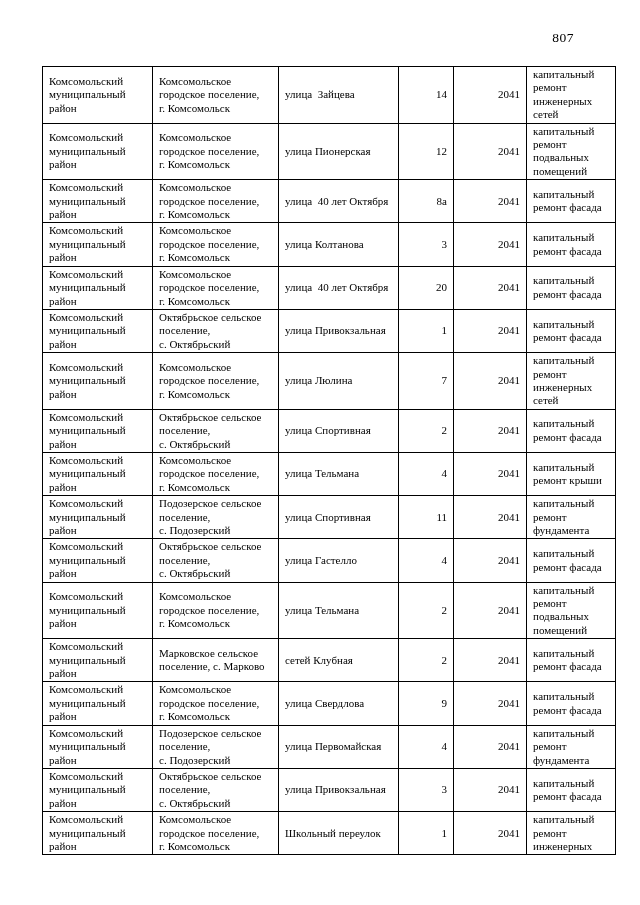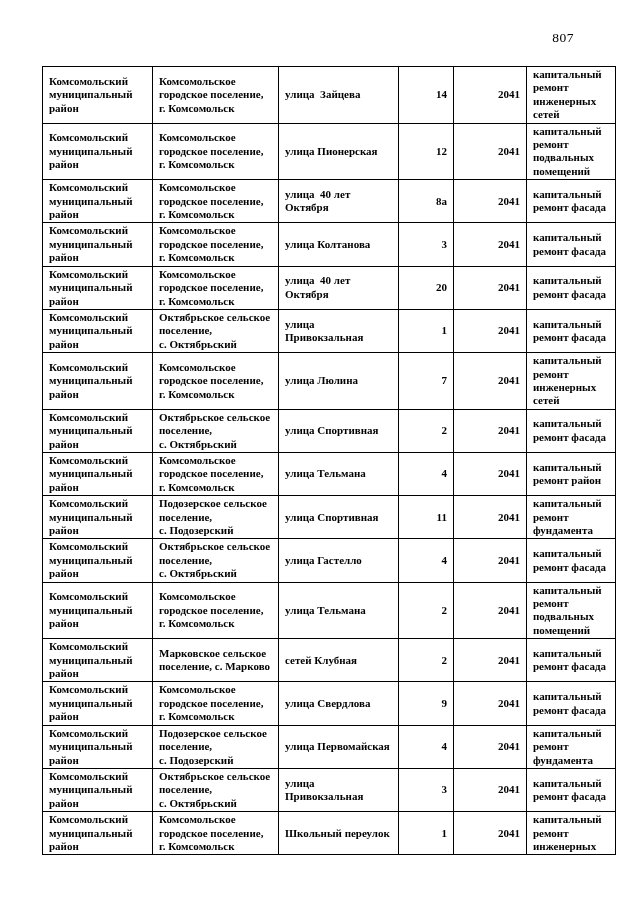--- a/index.html
+++ b/index.html
@@ -29,21 +29,20 @@
     font-size: 13.5px;
     letter-spacing: 0.5px;
   }
   table.repair-table {
     position: absolute;
     left: 42px;
     top: 66px;
     width: 573px;
     border-collapse: collapse;
     table-layout: fixed;
-    font-weight: bold;
   }
   table.repair-table td {
     border: 1px solid #000000;
     font-size: 11px;
     line-height: 1.22;
     padding: 1px 6px;
     vertical-align: middle;
     overflow: hidden;
     word-wrap: break-word;
   }
@@ -134,21 +133,21 @@
           <td class="c-house">2</td>
           <td class="c-year">2041</td>
           <td class="c-work">капитальный ремонт фасада</td>
         </tr>
         <tr class="table-row">
           <td class="c-district">Комсомольский муниципальный район</td>
           <td class="c-settlement">Комсомольское городское поселение, г.&nbsp;Комсомольск</td>
           <td class="c-street">улица Тельмана</td>
           <td class="c-house">4</td>
           <td class="c-year">2041</td>
-          <td class="c-work">капитальный ремонт район</td>
+          <td class="c-work">капитальный ремонт крыши</td>
         </tr>
         <tr class="table-row">
           <td class="c-district">Комсомольский муниципальный район</td>
           <td class="c-settlement">Подозерское сельское поселение, с.&nbsp;Подозерский</td>
           <td class="c-street">улица Спортивная</td>
           <td class="c-house">11</td>
           <td class="c-year">2041</td>
           <td class="c-work">капитальный ремонт фундамента</td>
         </tr>
         <tr class="table-row">

